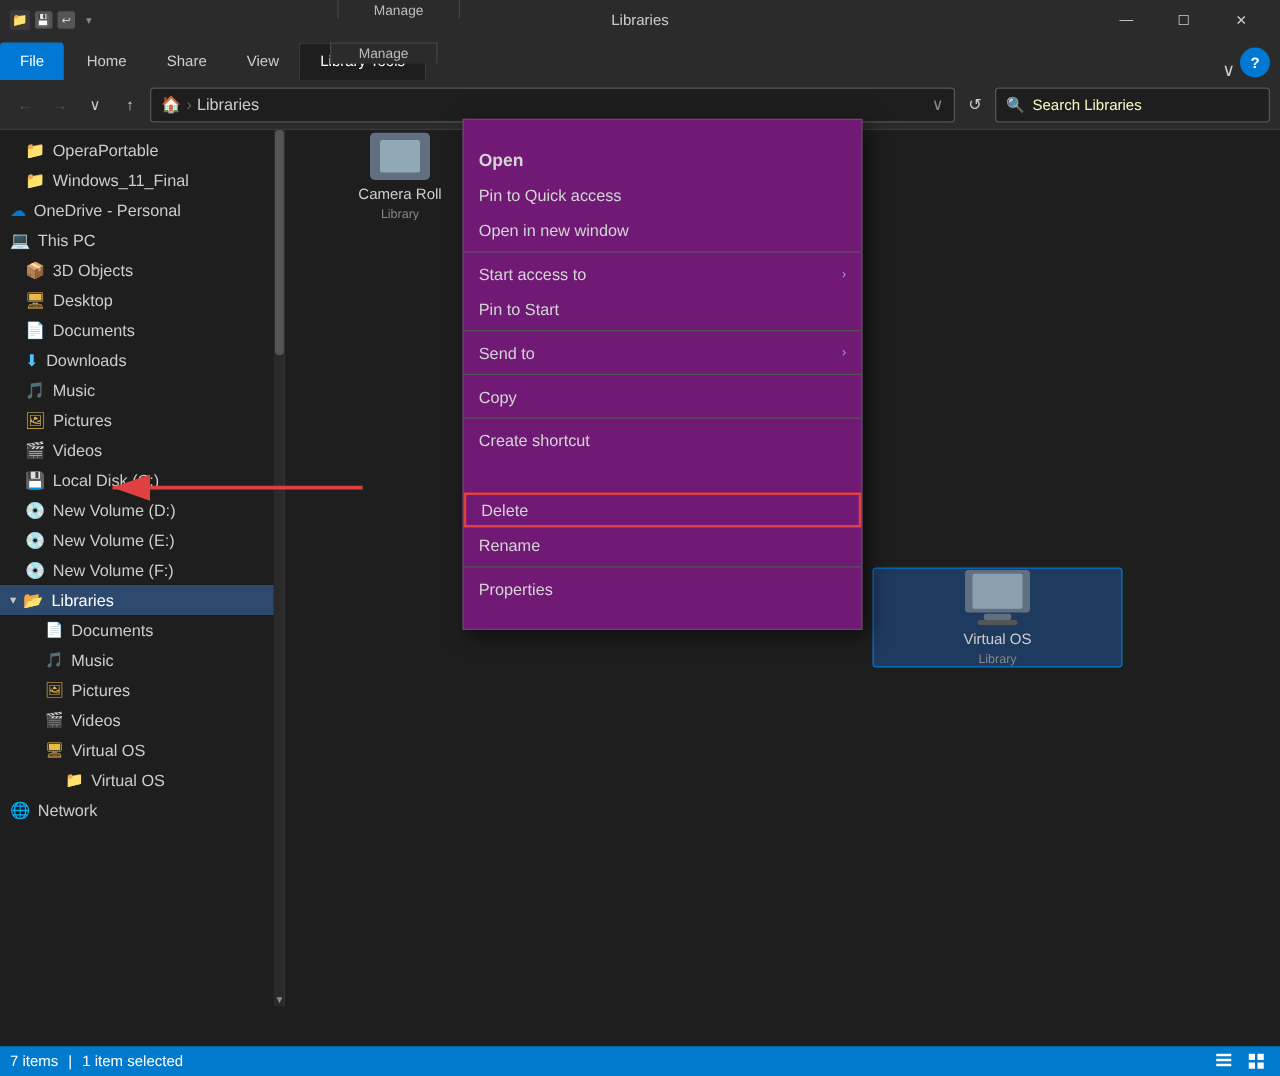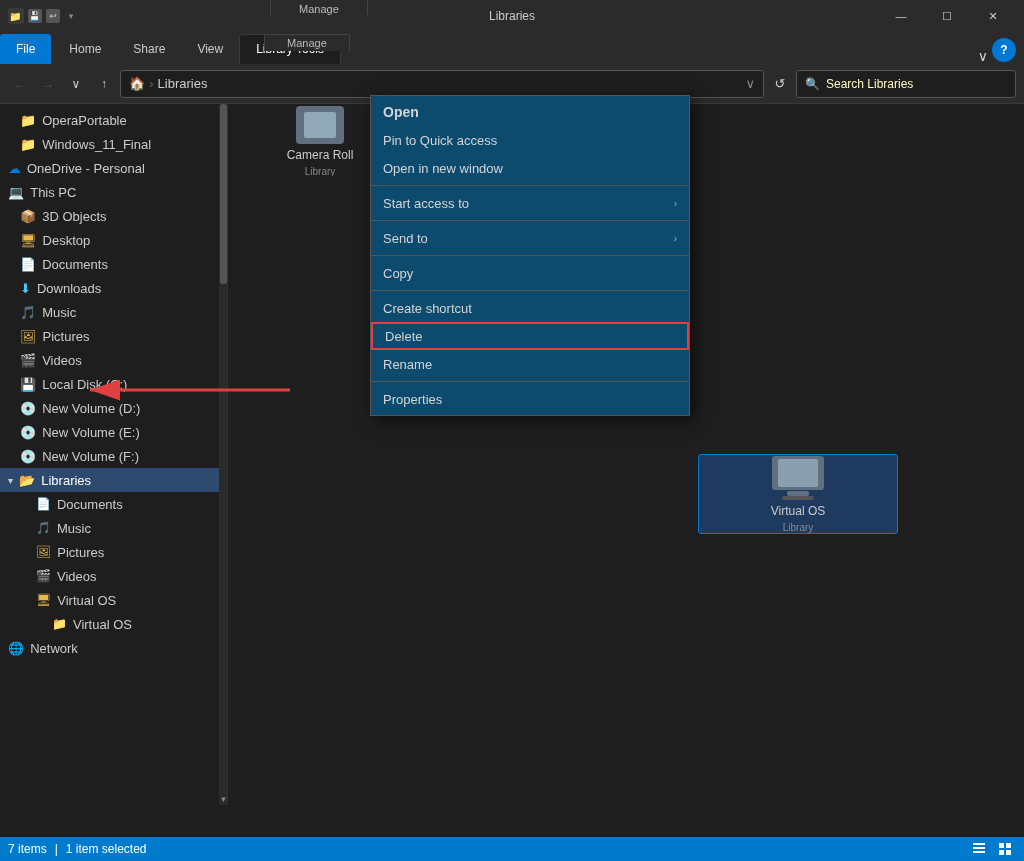--- a/index.html
+++ b/index.html
@@ -202,39 +202,40 @@
     }
     .lib-name { font-size: 12px; color: #ccc; text-align: center; }
     .lib-sub { font-size: 10px; color: #888; }
 
     
     .context-menu {
       position: absolute;
       left: 370px;
       top: 95px;
       width: 320px;
-      background: #0c4a6e;
+      background: #701a75;
       border: 1px solid #555;
       box-shadow: 4px 4px 16px rgba(0,0,0,0.6);
       z-index: 100;
-      padding: 2px 0;
+      padding: 18px 0;
     }
     .ctx-item {
       height: 28px;
       display: flex;
       align-items: center;
       padding: 0 12px;
       cursor: pointer;
       font-size: 13px;
       color: #d4d4d4;
       justify-content: space-between;
     }
     .ctx-item.active-highlight {
       background: transparent;
       border: 2px solid #e04040;
+      margin-top: 28px;
     }
     .ctx-item.bold-item { font-weight: bold; font-size: 14px; }
     .ctx-separator {
       height: 1px;
       background: #555;
       margin: 3px 0;
     }
     .ctx-arrow { font-size: 10px; color: #aaa; }
 
     
@@ -502,20 +503,23 @@
     <span>Pin to Quick access</span>
   </div>
   <div class="ctx-item">
     <span>Open in new window</span>
   </div>
   <div class="ctx-separator"></div>
   <div class="ctx-item">
     <span>Start access to</span>
     <span class="ctx-arrow">›</span>
   </div>
+  <div class="ctx-item">
+    <span>Pin to Start</span>
+  </div>
   <div class="ctx-separator"></div>
   <div class="ctx-item">
     <span>Send to</span>
     <span class="ctx-arrow">›</span>
   </div>
   <div class="ctx-separator"></div>
   <div class="ctx-item">
     <span>Copy</span>
   </div>
   <div class="ctx-separator"></div>

